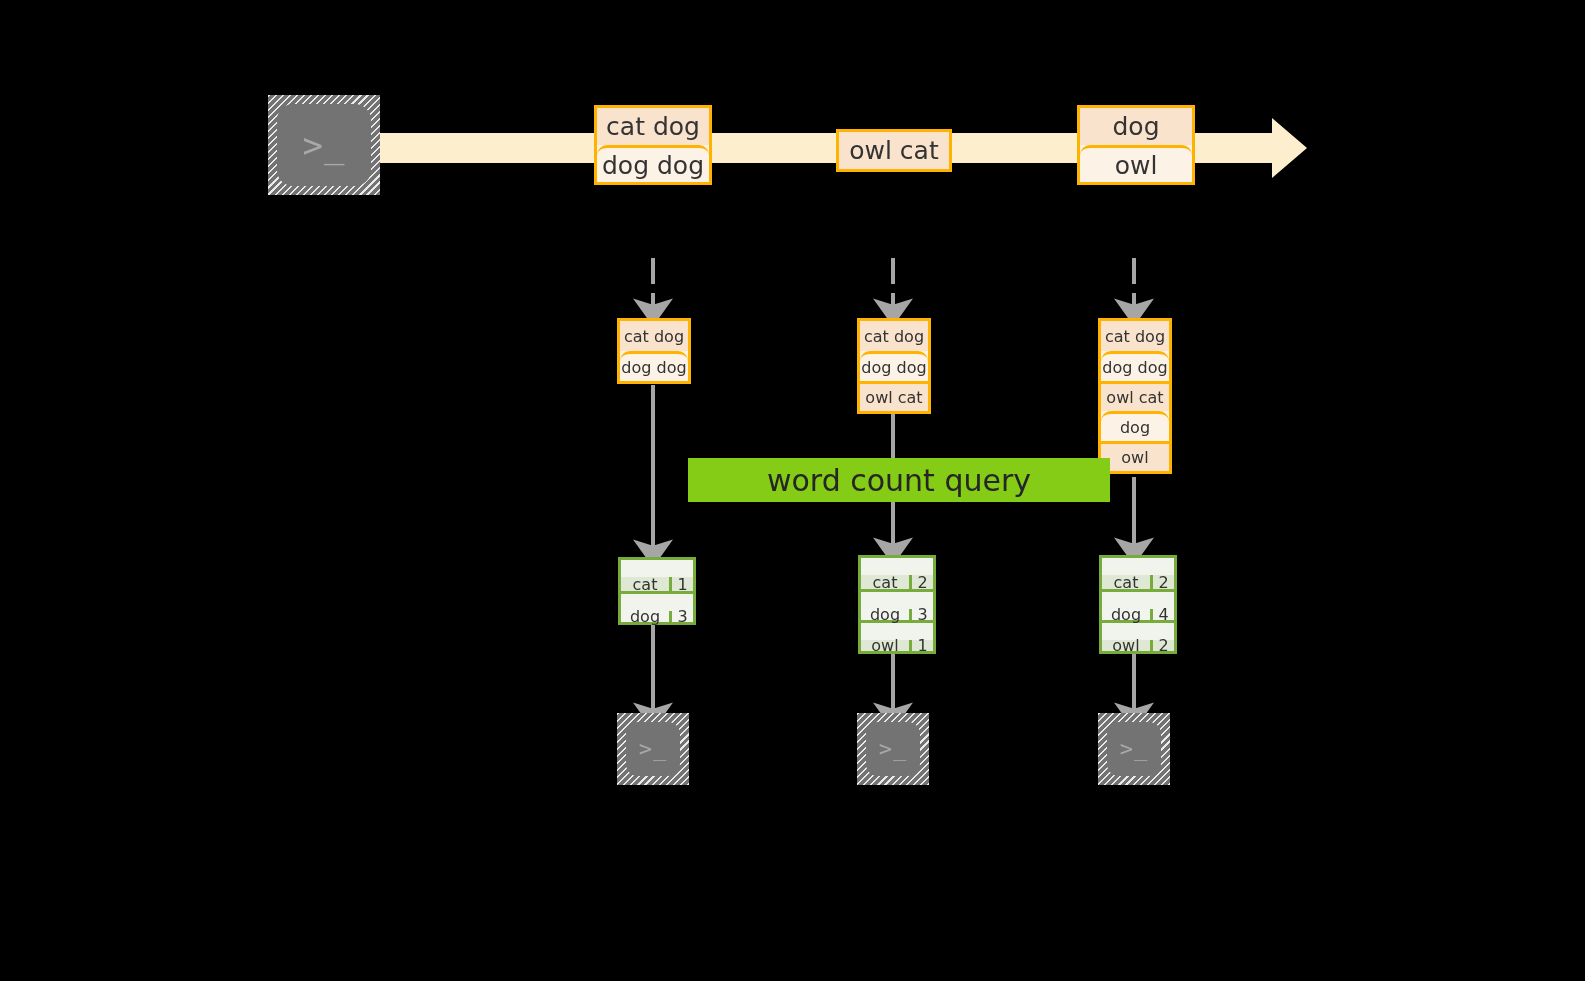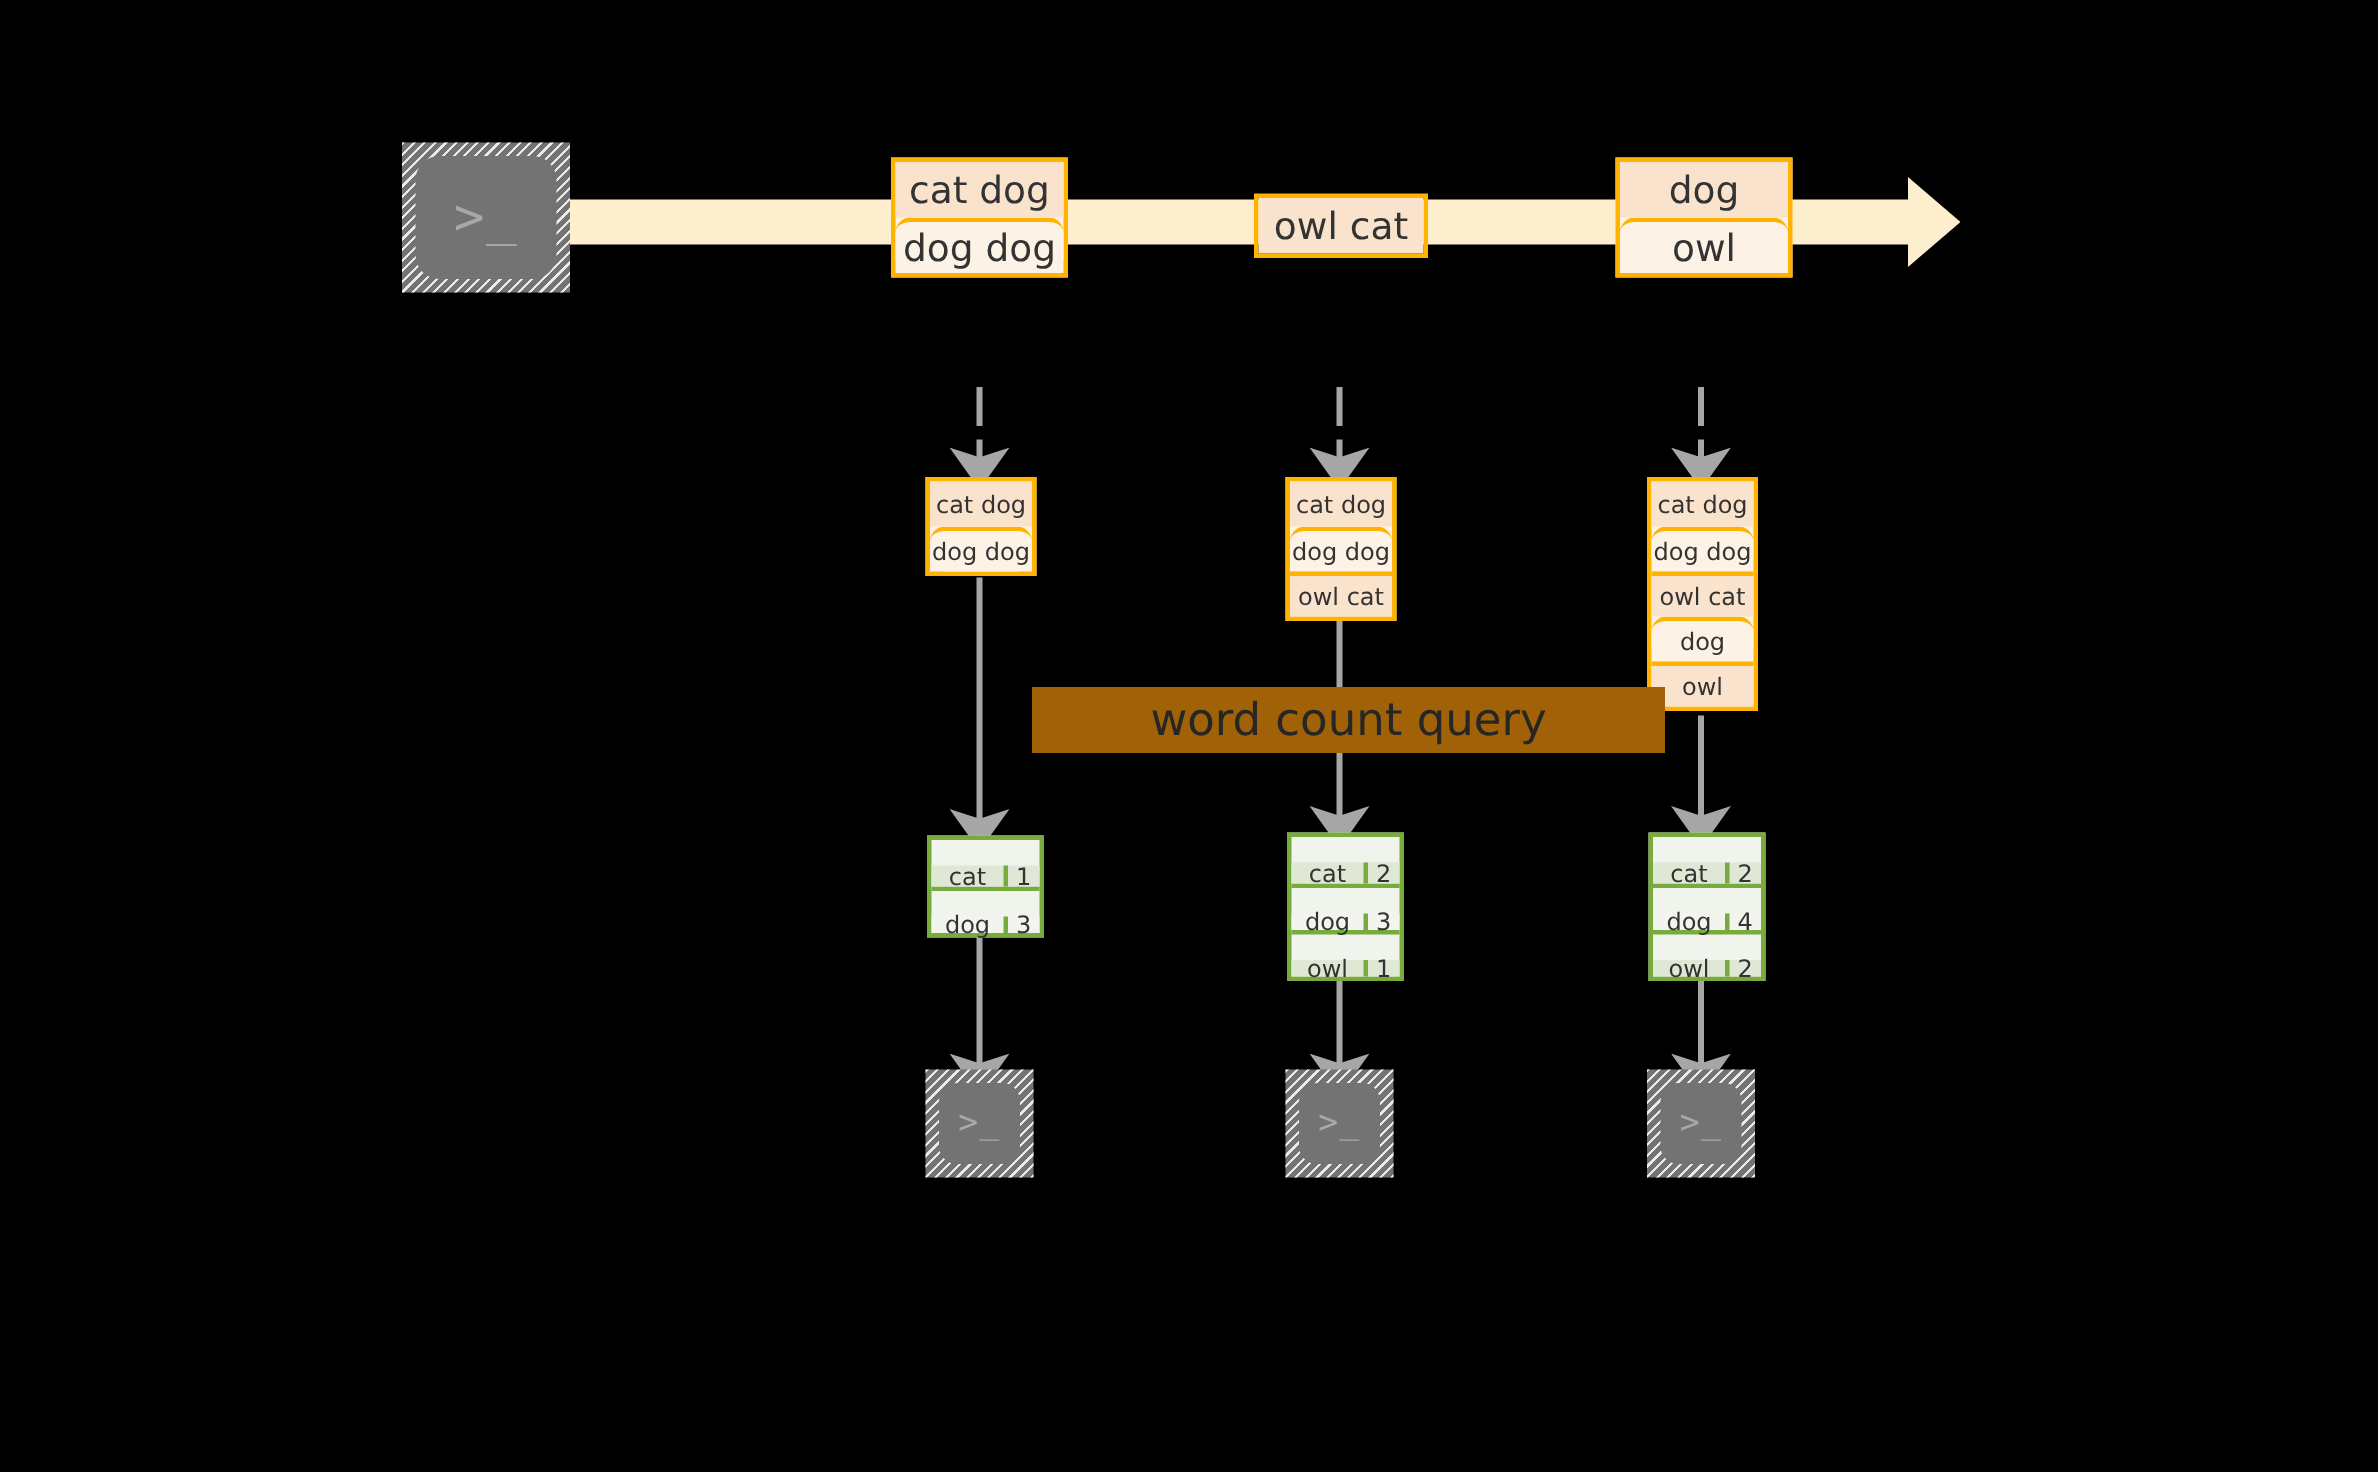--- a/index.html
+++ b/index.html
@@ -110,21 +110,21 @@
   .gbox .gc.word { width: 48px; }
   .gbox .gc.cnt  { width: 24px; border-left: 3px solid #77ab3c; }
 
   
   .banner {
     position: absolute;
     left: 688px;
     top: 458px;
     width: 422px;
     height: 44px;
-    background: #a16207;
+    background: #84cc16;
     display: flex;
     align-items: center;
     justify-content: center;
   }
   .banner span {
     font-size: 30px;
     color: #262626;
     white-space: nowrap;
   }
 

